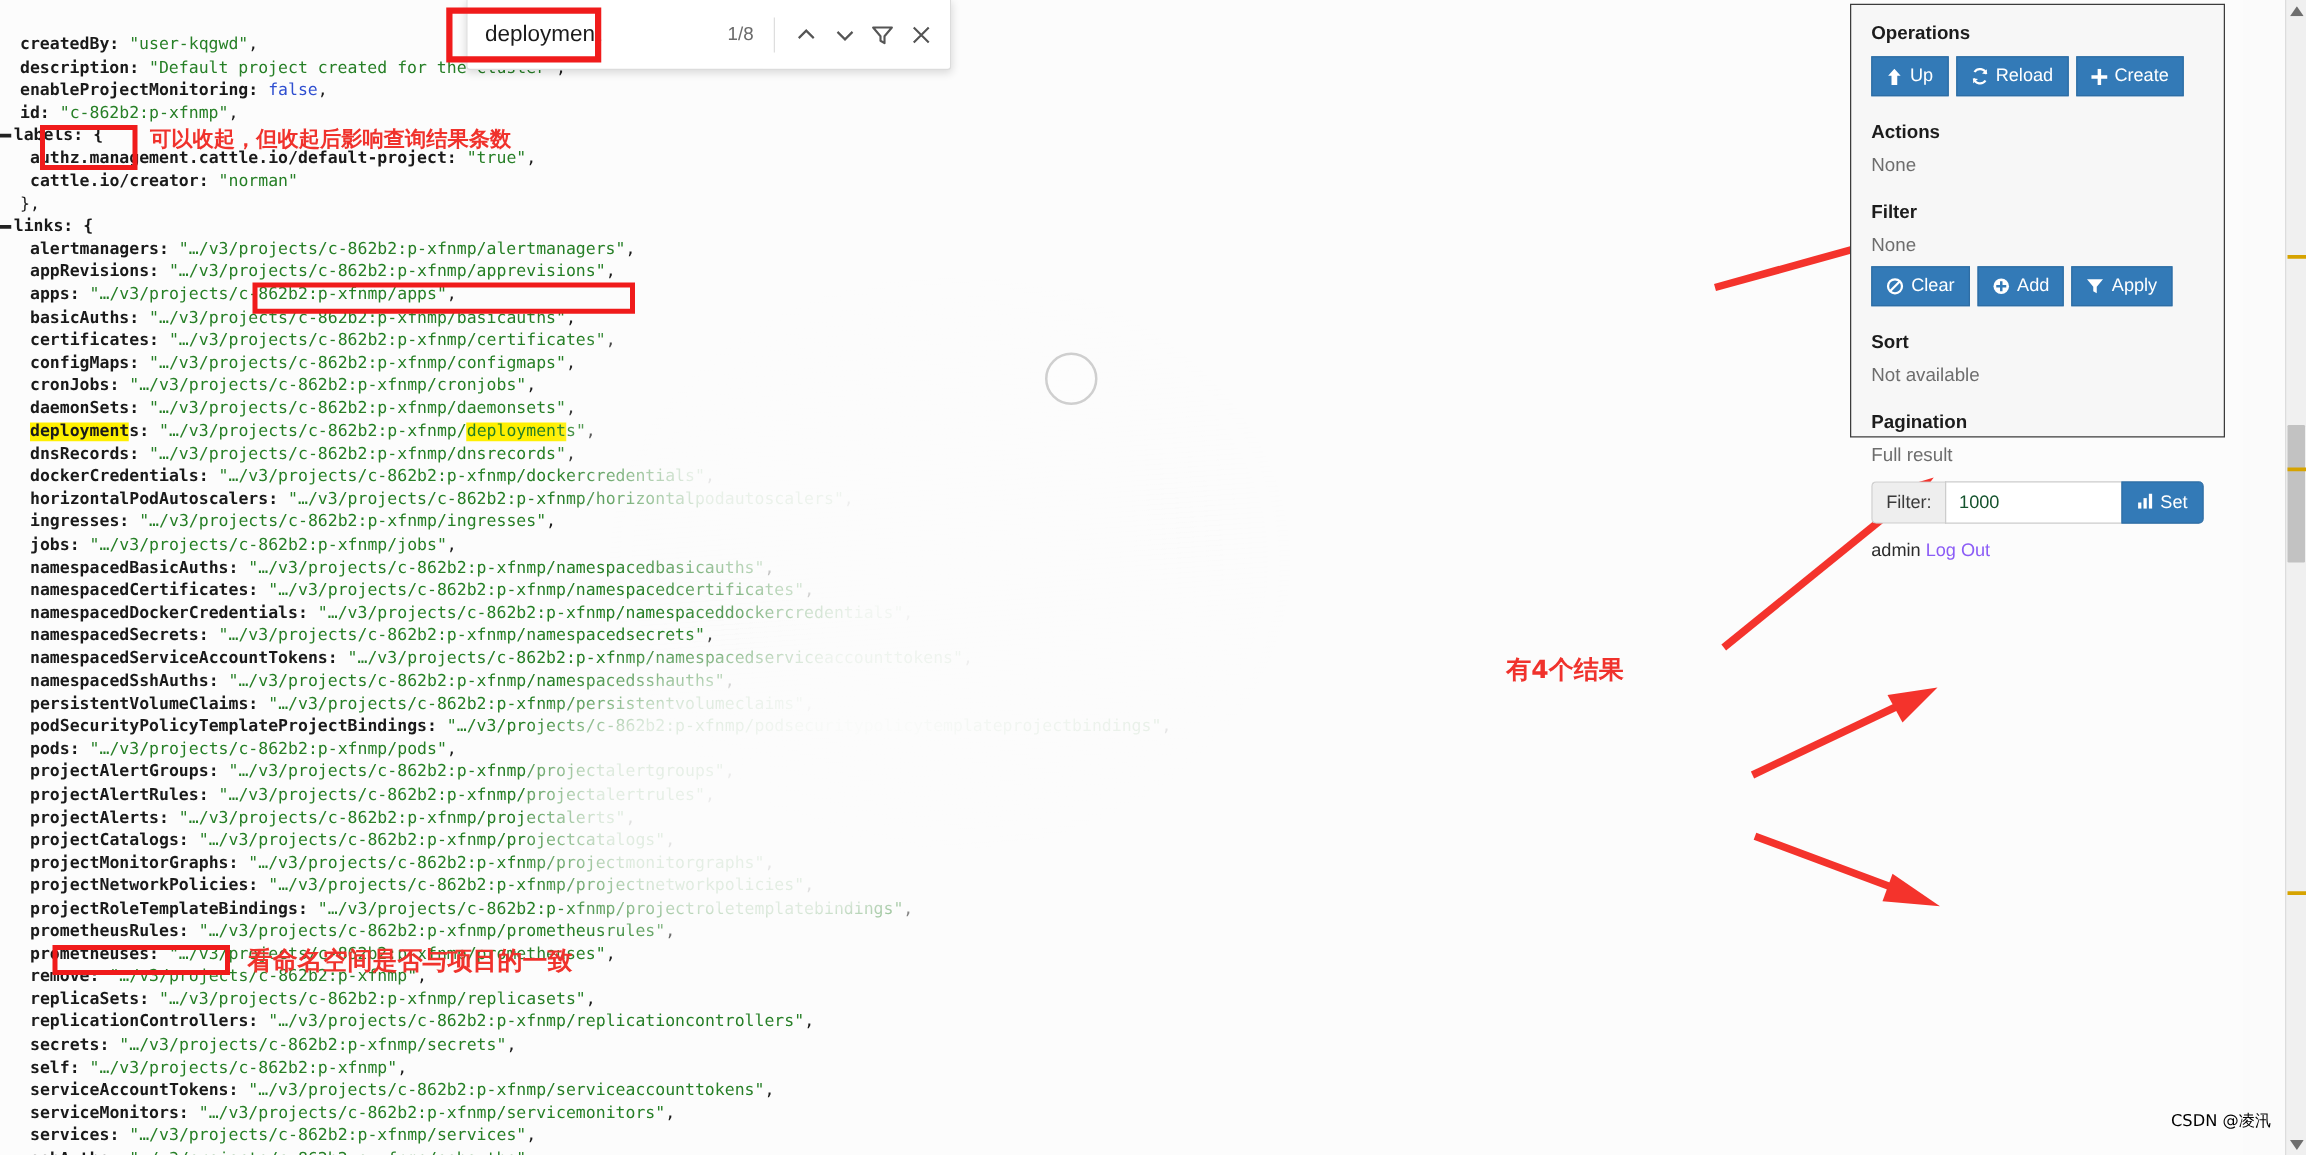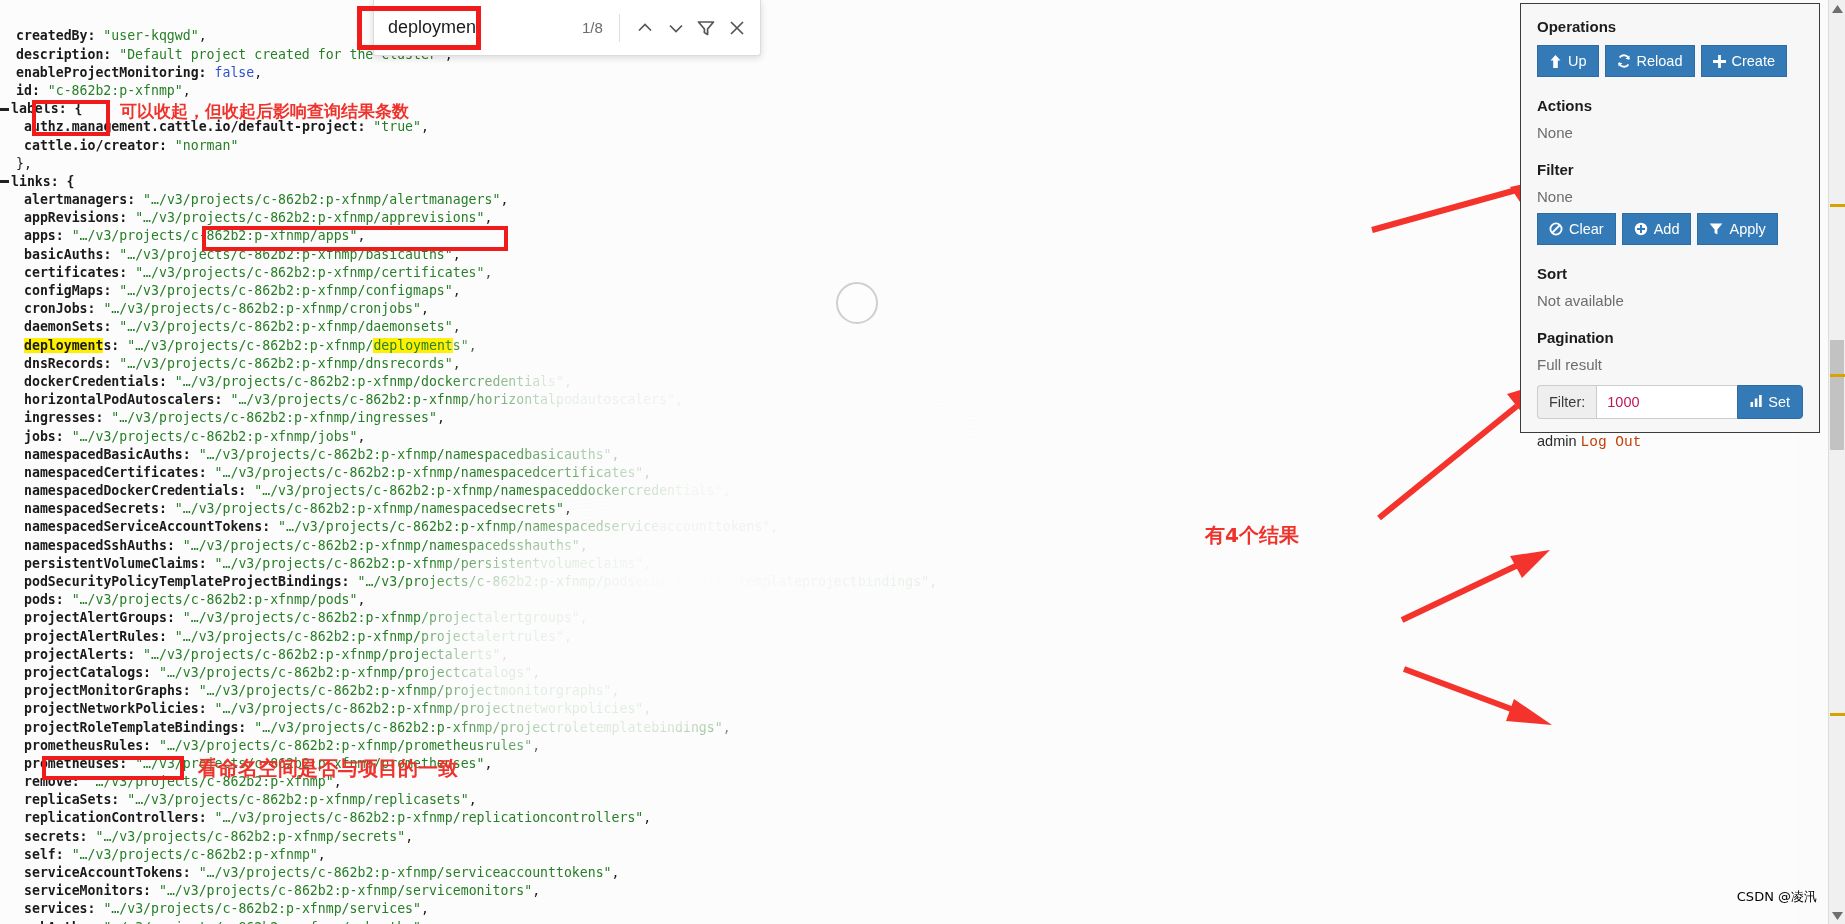--- a/index.html
+++ b/index.html
@@ -146,22 +146,22 @@
     font-family: "DejaVu Sans", sans-serif;
     font-weight: 700;
     white-space: nowrap;
     pointer-events: none;
   }
   .arrow { position: absolute; pointer-events: none; }
 
   
   #ops-panel {
     position: absolute;
-    left: 1520px; top: 3px;
-    width: 300px; height: 430px;
+    left: 1480px; top: 3px;
+    width: 300px; height: 347px;
     background: #f7f7f7;
     border: 1px solid #3c3c3c;
   }
   #ops-inner { padding: 14px 16px 10px 16px; }
   .sec-title {
     font-size: 15px;
     font-weight: 700;
     color: #1c1c1c;
     margin: 0 0 10px 0;
   }
@@ -198,41 +198,41 @@
     padding: 0 11px;
     font-size: 14.5px;
     color: #3a3a3a;
   }
   .limit-input {
     border: 1px solid #ccc;
     border-right: none;
     flex: 1;
     font-size: 14.5px;
     padding: 0 10px;
-    color: #be185d;
+    color: #14532d;
     outline: none;
     min-width: 0;
     font-family: "Liberation Sans", sans-serif;
   }
   .limit-set {
     background: #337ab7;
     color: #fff;
     border: 1px solid #2e6da4;
     border-radius: 0 4px 4px 0;
     display: flex; align-items: center; gap: 5px;
     padding: 0 12px;
     font-size: 14.5px;
     cursor: pointer;
   }
   #account-row {
     margin-top: 14px;
     font-size: 14.5px;
     color: #2b2b2b;
   }
-  #account-row a { color: #c2410c; text-decoration: none; cursor: pointer; font-family: Liberation Mono, monospace; }
+  #account-row a { color: #8b5cf6; text-decoration: none; cursor: pointer; }
 
   
   #scrollbar {
     position: absolute;
     right: 0; top: 0;
     width: 17px; height: 924px;
     background: #f0f0f0;
     border-left: 1px solid #dcdcdc;
   }
   #sb-up, #sb-down {

